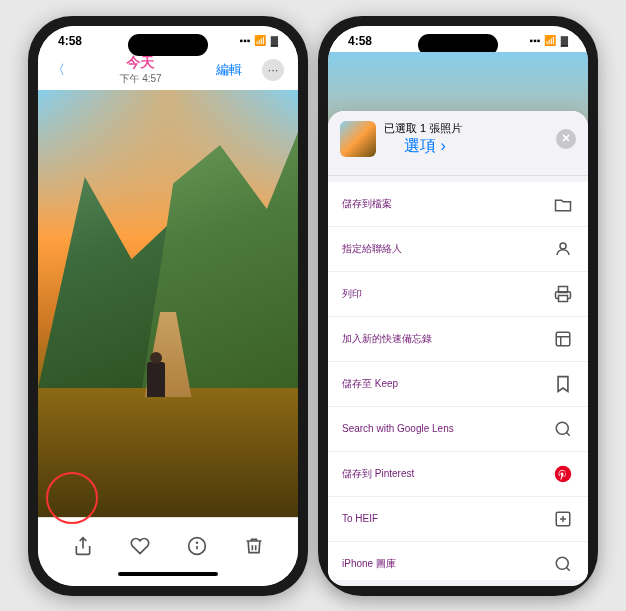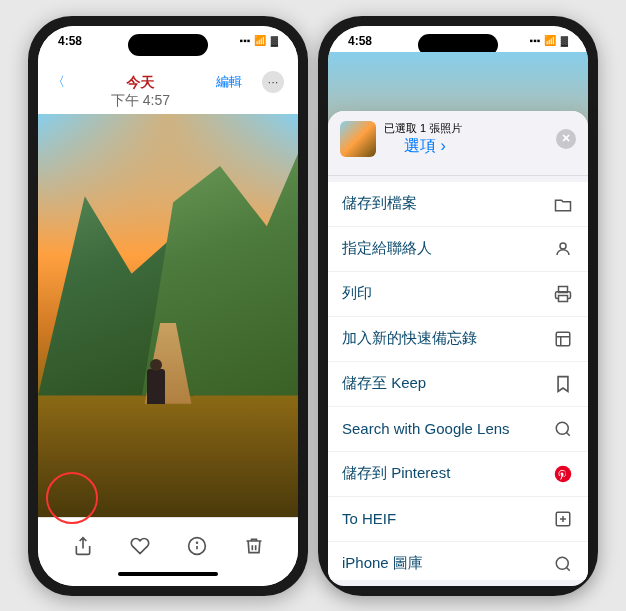--- a/index.html
+++ b/index.html
@@ -69,25 +69,24 @@
       justify-content: space-between;
       padding: 2px 14px 4px;
       background: #fff;
     }
     .nav-center {
       text-align: center;
     }
     .nav-title {
       font-size: 14px;
       font-weight: 600;
-      color: #b91c1c;
-      margin-top: 20px;
+      color: #ec4899;
     }
     .nav-subtitle {
-      font-size: 14px;
+      font-size: 10px;
       color: #666;
     }
     .nav-btn {
       font-size: 13px;
       color: #007AFF;
       font-weight: 400;
     }
     .nav-icon-btn {
       width: 22px;
       height: 22px;
@@ -276,22 +275,22 @@
       overflow-y: auto;
       background: #fff;
       margin: 6px 0;
     }
     .action-item {
       display: flex;
       align-items: center;
       justify-content: space-between;
       padding: 11px 14px;
       border-bottom: 1px solid #f0f0f0;
-      font-size: 15px;
-      color: #0c4a6e;
+      font-size: 10px;
+      color: #701a75;
     }
     .action-icon {
       width: 22px;
       height: 22px;
       display: flex;
       align-items: center;
       justify-content: center;
       font-size: 16px;
       color: #555;
     }

